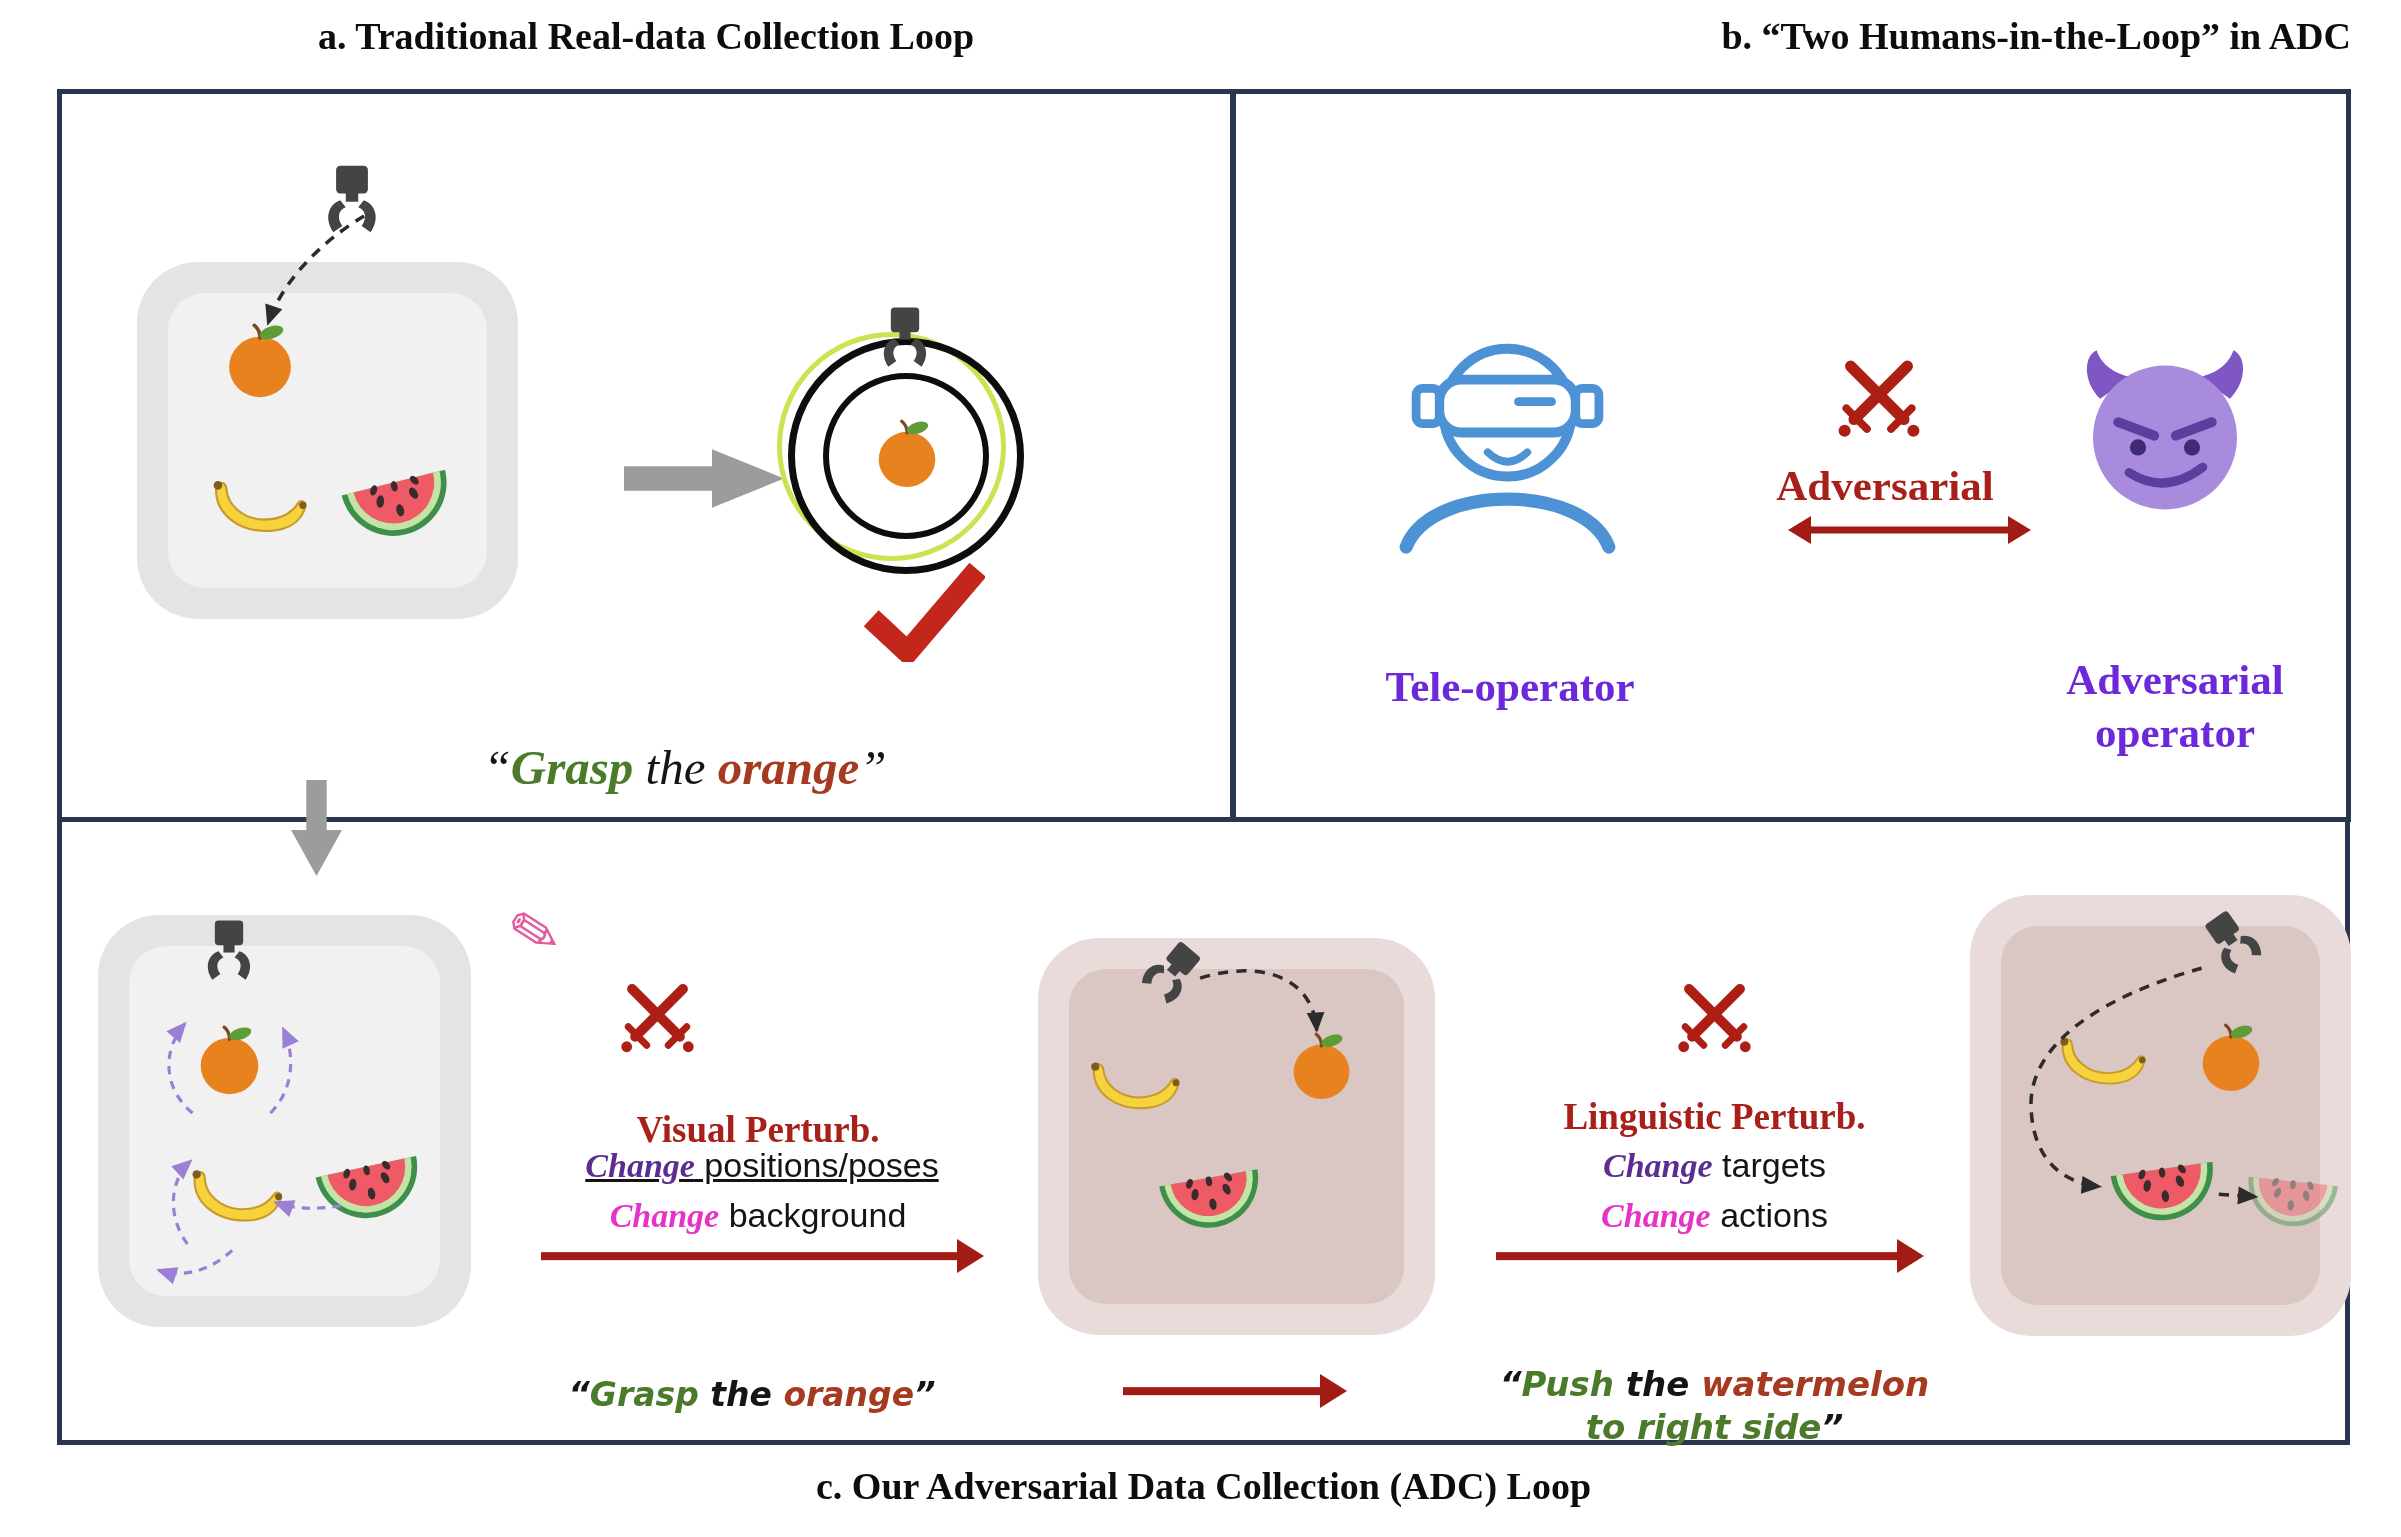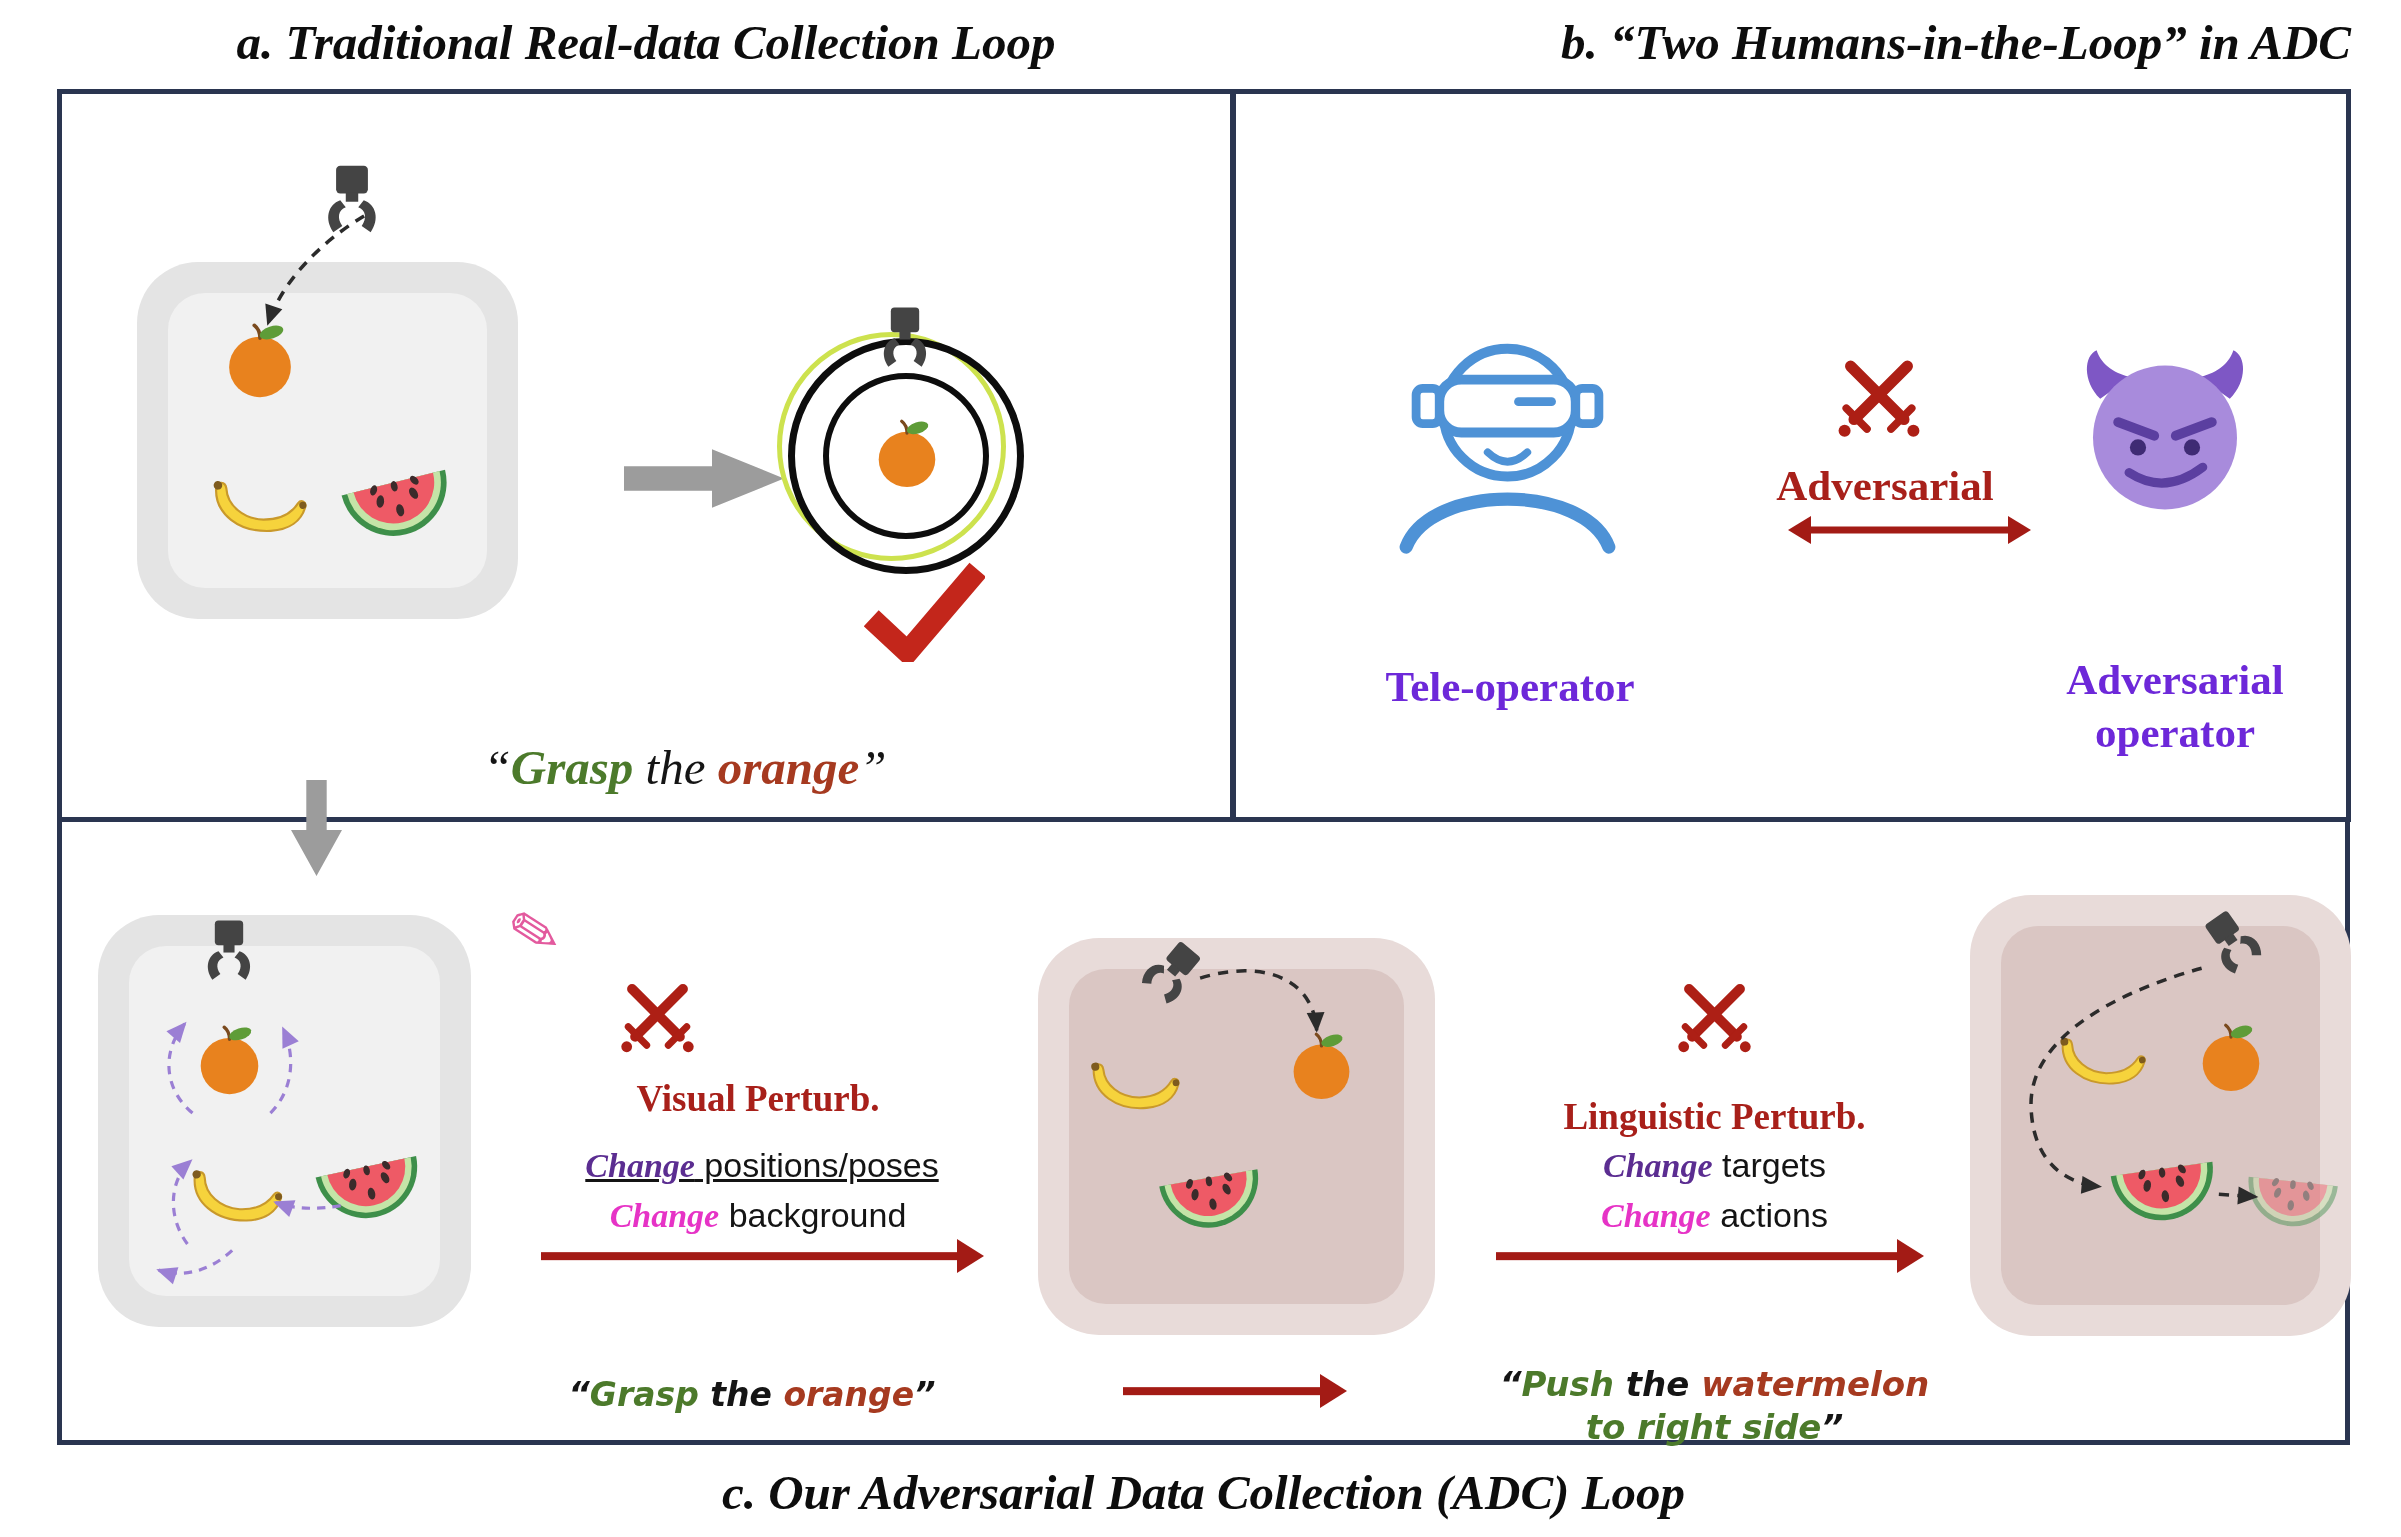--- a/index.html
+++ b/index.html
@@ -4,22 +4,22 @@
 <style>
   * { margin:0; padding:0; box-sizing:border-box; }
   html,body { background:#ffffff; }
   .canvas { position:relative; width:2401px; height:1537px; background:#fff;
             font-family:"Liberation Serif", serif; overflow:hidden; }
   .abs { position:absolute; }
   svg.abs { display:block; }
 
   .panel { position:absolute; border:5.7px solid var(--border-navy,#2A3550); background:#fff; }
 
-  .title { position:absolute; text-align:center; font-weight:bold; font-style:italic;
-           font-size:49px; color:#0d0d0d; }
+  .title { position:absolute; text-align:center; font-weight:bold; 
+           font-size:38px; color:#0d0d0d; }
 
   .tray { position:absolute; border-radius:61px; }
   .tray .inner { position:absolute; inset:31px; border-radius:37px; }
   .tray.gray { background:var(--tray-gray-outer,#E4E4E4); }
   .tray.gray .inner { background:var(--tray-gray-inner,#F1F1F1); }
   .tray.pink { background:var(--tray-pink-outer,#E8DBD9); }
   .tray.pink .inner { background:var(--tray-pink-inner,#DAC6C3); }
 
   .block-arrow { position:absolute; background:#9C9C9C; }
   .right-block { clip-path: polygon(0 30%, 55% 30%, 55% 2%, 100% 50%, 55% 98%, 55% 70%, 0 70%); }
@@ -240,21 +240,21 @@
         <path d="M270,310 C305,275 310,222 290,178" marker-end="url(#mPurple)"></path>
         <path d="M140,515 C108,472 112,415 145,385" marker-end="url(#mPurple)"></path>
         <path d="M210,525 C175,558 132,568 95,556" marker-end="url(#mPurple)"></path>
         <path d="M380,455 C340,462 305,460 278,450" marker-end="url(#mPurple)"></path>
       </g>
     </svg>
 
     <svg class="abs" style="left:557px; top:157px; width:77px; height:77px;" viewBox="0 0 120 120" width="77" height="77">
         <use href="#sym-swords"></use>
       </svg>
-    <div class="heading-red" style="left:351px; top:255px; width:690px;text-align:center;">Visual Perturb.</div>
+    <div class="heading-red" style="left:351px; top:286px; width:690px;text-align:center;">Visual Perturb.</div>
     <div class="perturb-line" style="left:355px; top:324px; width:690px;text-decoration:underline;">
       <span class="change purple">Change</span><span> positions/poses</span>
     </div>
     <div class="perturb-line" style="left:351px; top:374px; width:690px;">
       <span class="change magenta">Change</span><span> background</span>
     </div>
     <div class="red-arrow" style="left:479px; top:416px; width:443px;">
       <span class="shaft"></span>
       <span class="head"></span>
     </div>

